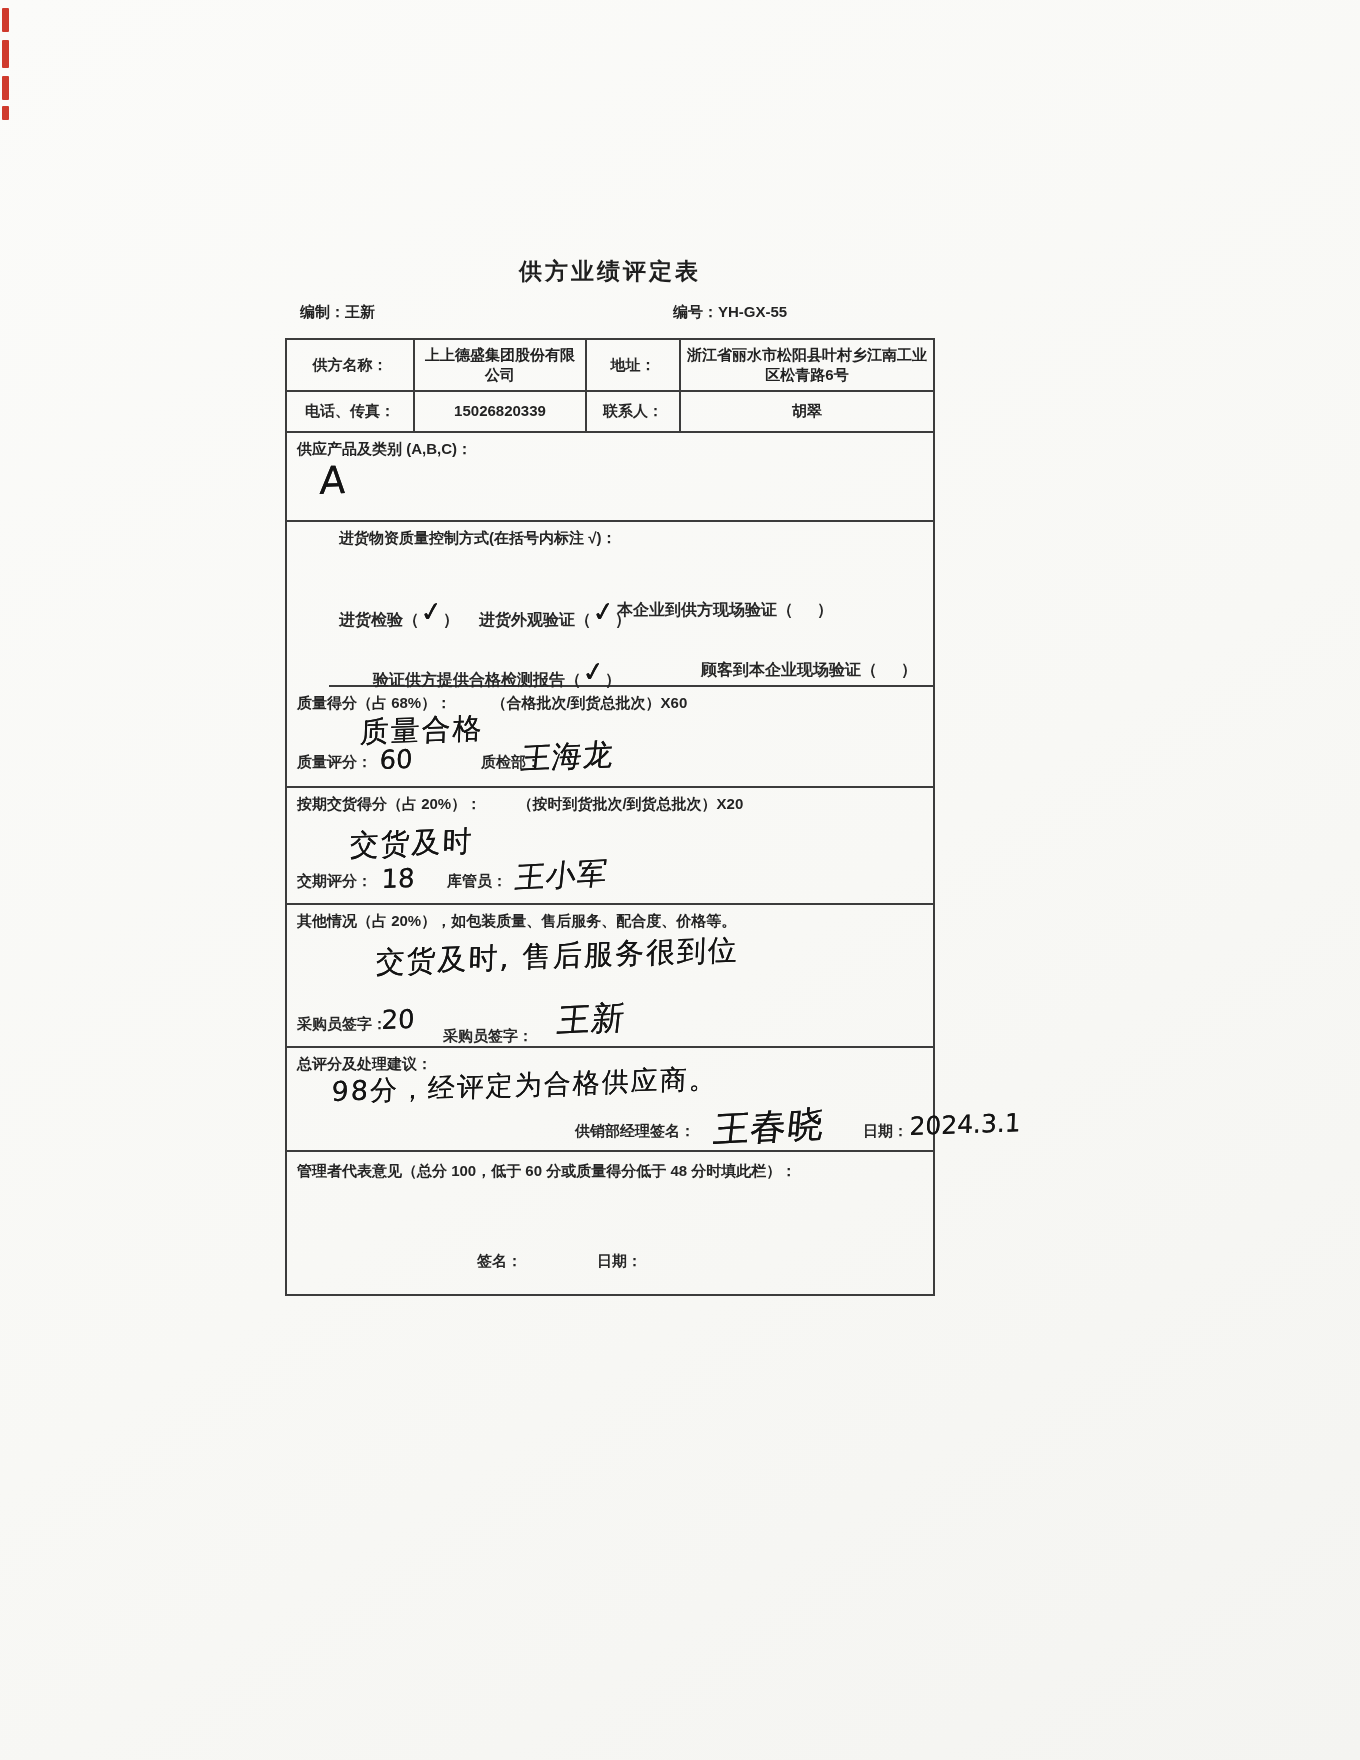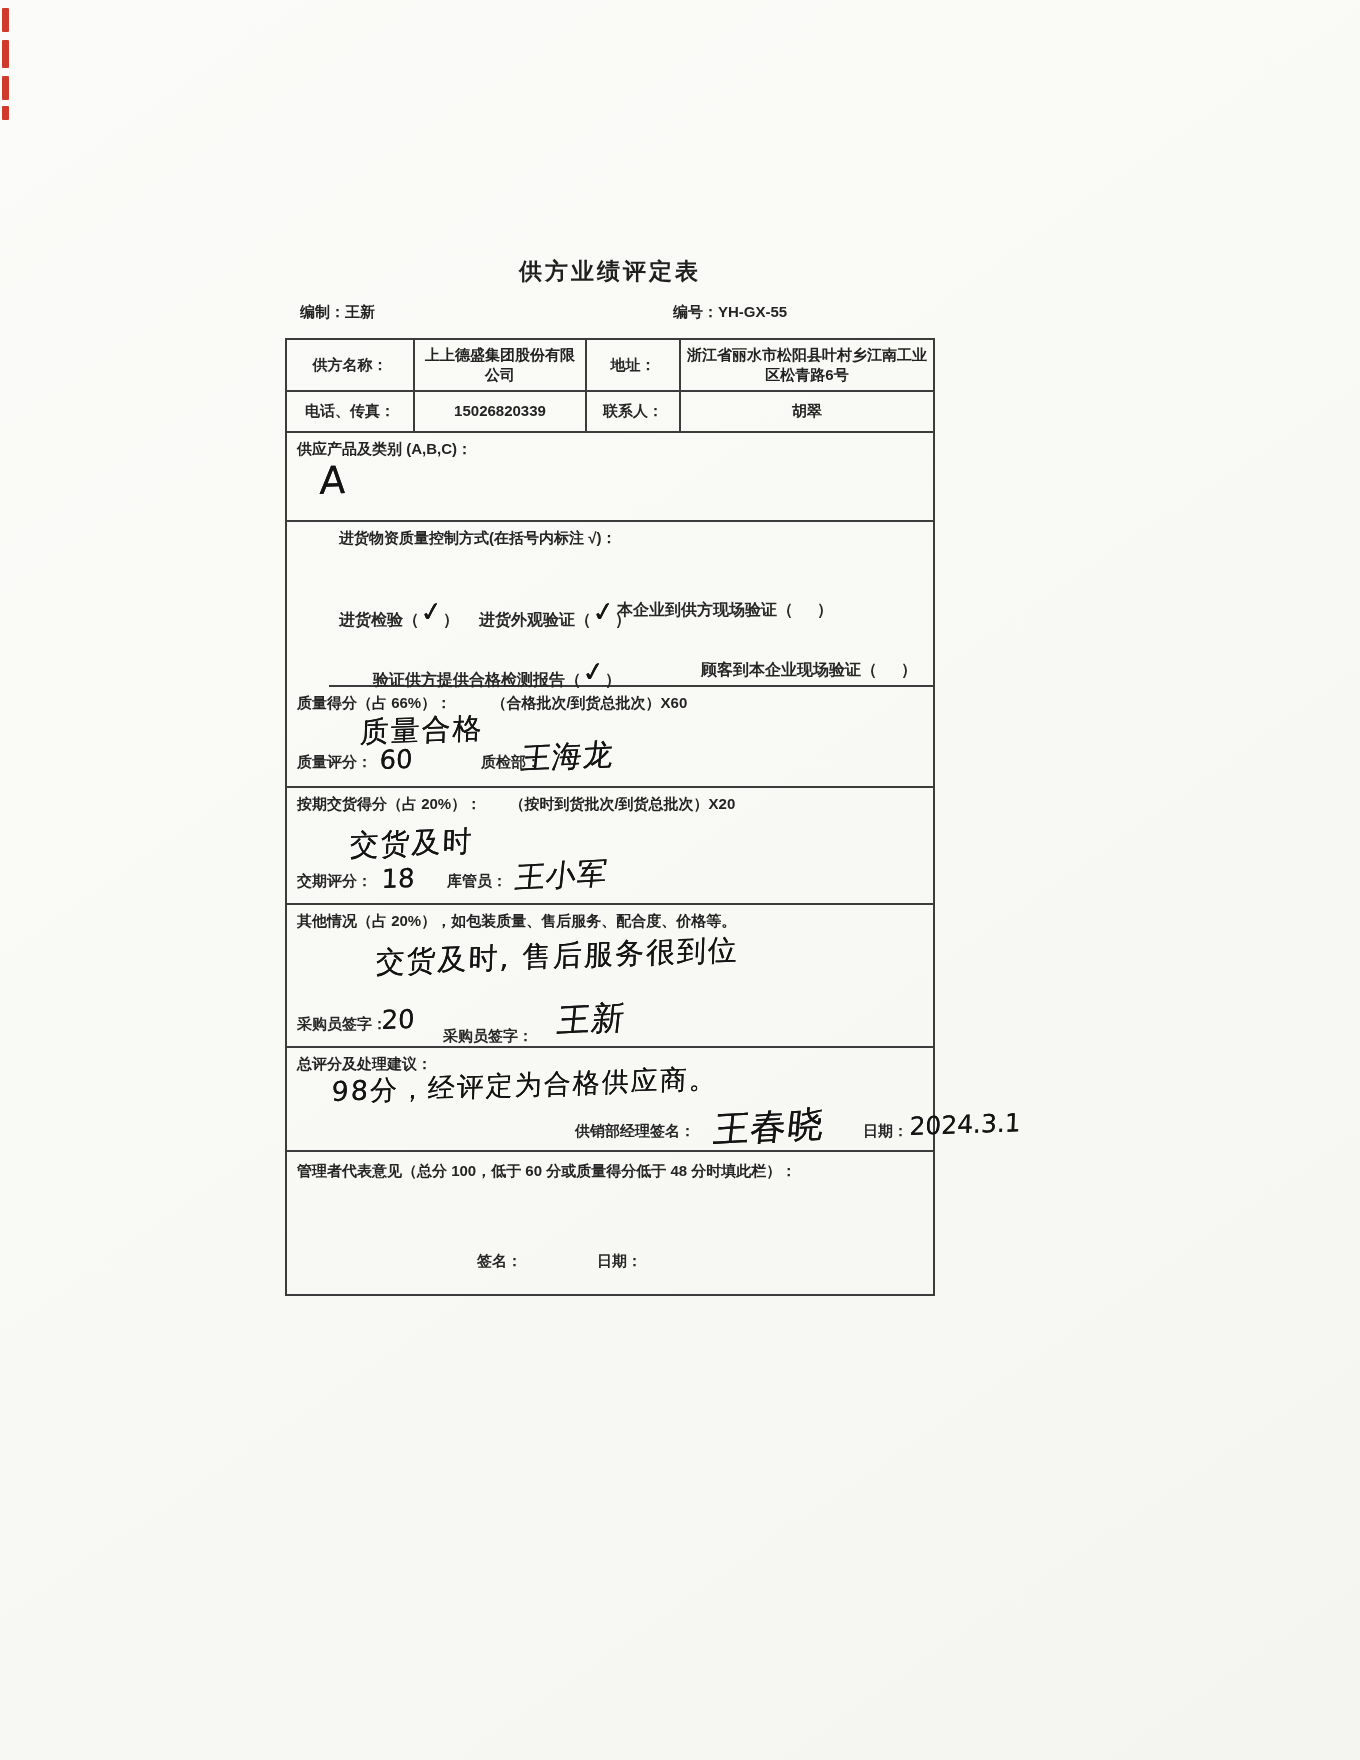--- a/index.html
+++ b/index.html
@@ -108,34 +108,34 @@
       <div class="check-item" style="left:44px;top:138px;">
         <span>验证供方提供合格检测报告</span><span>（</span><span class="mark-slot"><span class="mark">✓</span></span><span>）</span>
       </div>
       <div class="check-item" style="left:372px;top:138px;">
         <span>顾客到本企业现场验证</span><span>（</span><span class="mark-slot"><span class="mark"></span></span><span>）</span>
       </div>
     </div>
 
     <div class="row r5">
       <div class="sec-h">
-        <span>质量得分（占 66%）：</span>
+        <span>质量得分（占 68%）：</span>
         <span class="formula" style="margin-left:36px;">（合格批次/到货总批次）X60</span>
       </div>
       <div class="abs hw hw-note" style="left:72px;top:26px;">质量合格</div>
       <div class="abs lbl" style="left:10px;top:66px;font-size:15px;">质量评分：</div>
       <div class="abs hw hw-num" style="left:92px;top:58px;">60</div>
       <div class="abs lbl" style="left:168px;top:66px;font-size:15px;margin-left:26px;">质检部：</div>
       <div class="abs hw hw-sign" style="left:232px;top:52px;">王海龙</div>
     </div>
 
     <div class="row r6">
       <div class="sec-h">
         <span>按期交货得分（占 20%）：</span>
-        <span class="formula" style="margin-left:24px;">（按时到货批次/到货总批次）X20</span>
+        <span class="formula" style="margin-left:32px;">（按时到货批次/到货总批次）X20</span>
       </div>
       <div class="abs hw hw-note" style="left:62px;top:38px;">交货及时</div>
       <div class="abs lbl" style="left:10px;top:84px;font-size:15px;">交期评分：</div>
       <div class="abs hw hw-num" style="left:94px;top:76px;">18</div>
       <div class="abs lbl" style="left:160px;top:84px;font-size:15px;">库管员：</div>
       <div class="abs hw hw-sign" style="left:226px;top:70px;">王小军</div>
     </div>
 
     <div class="row r7">
       <div class="sec-h">其他情况（占 20%），如包装质量、售后服务、配合度、价格等。</div>

